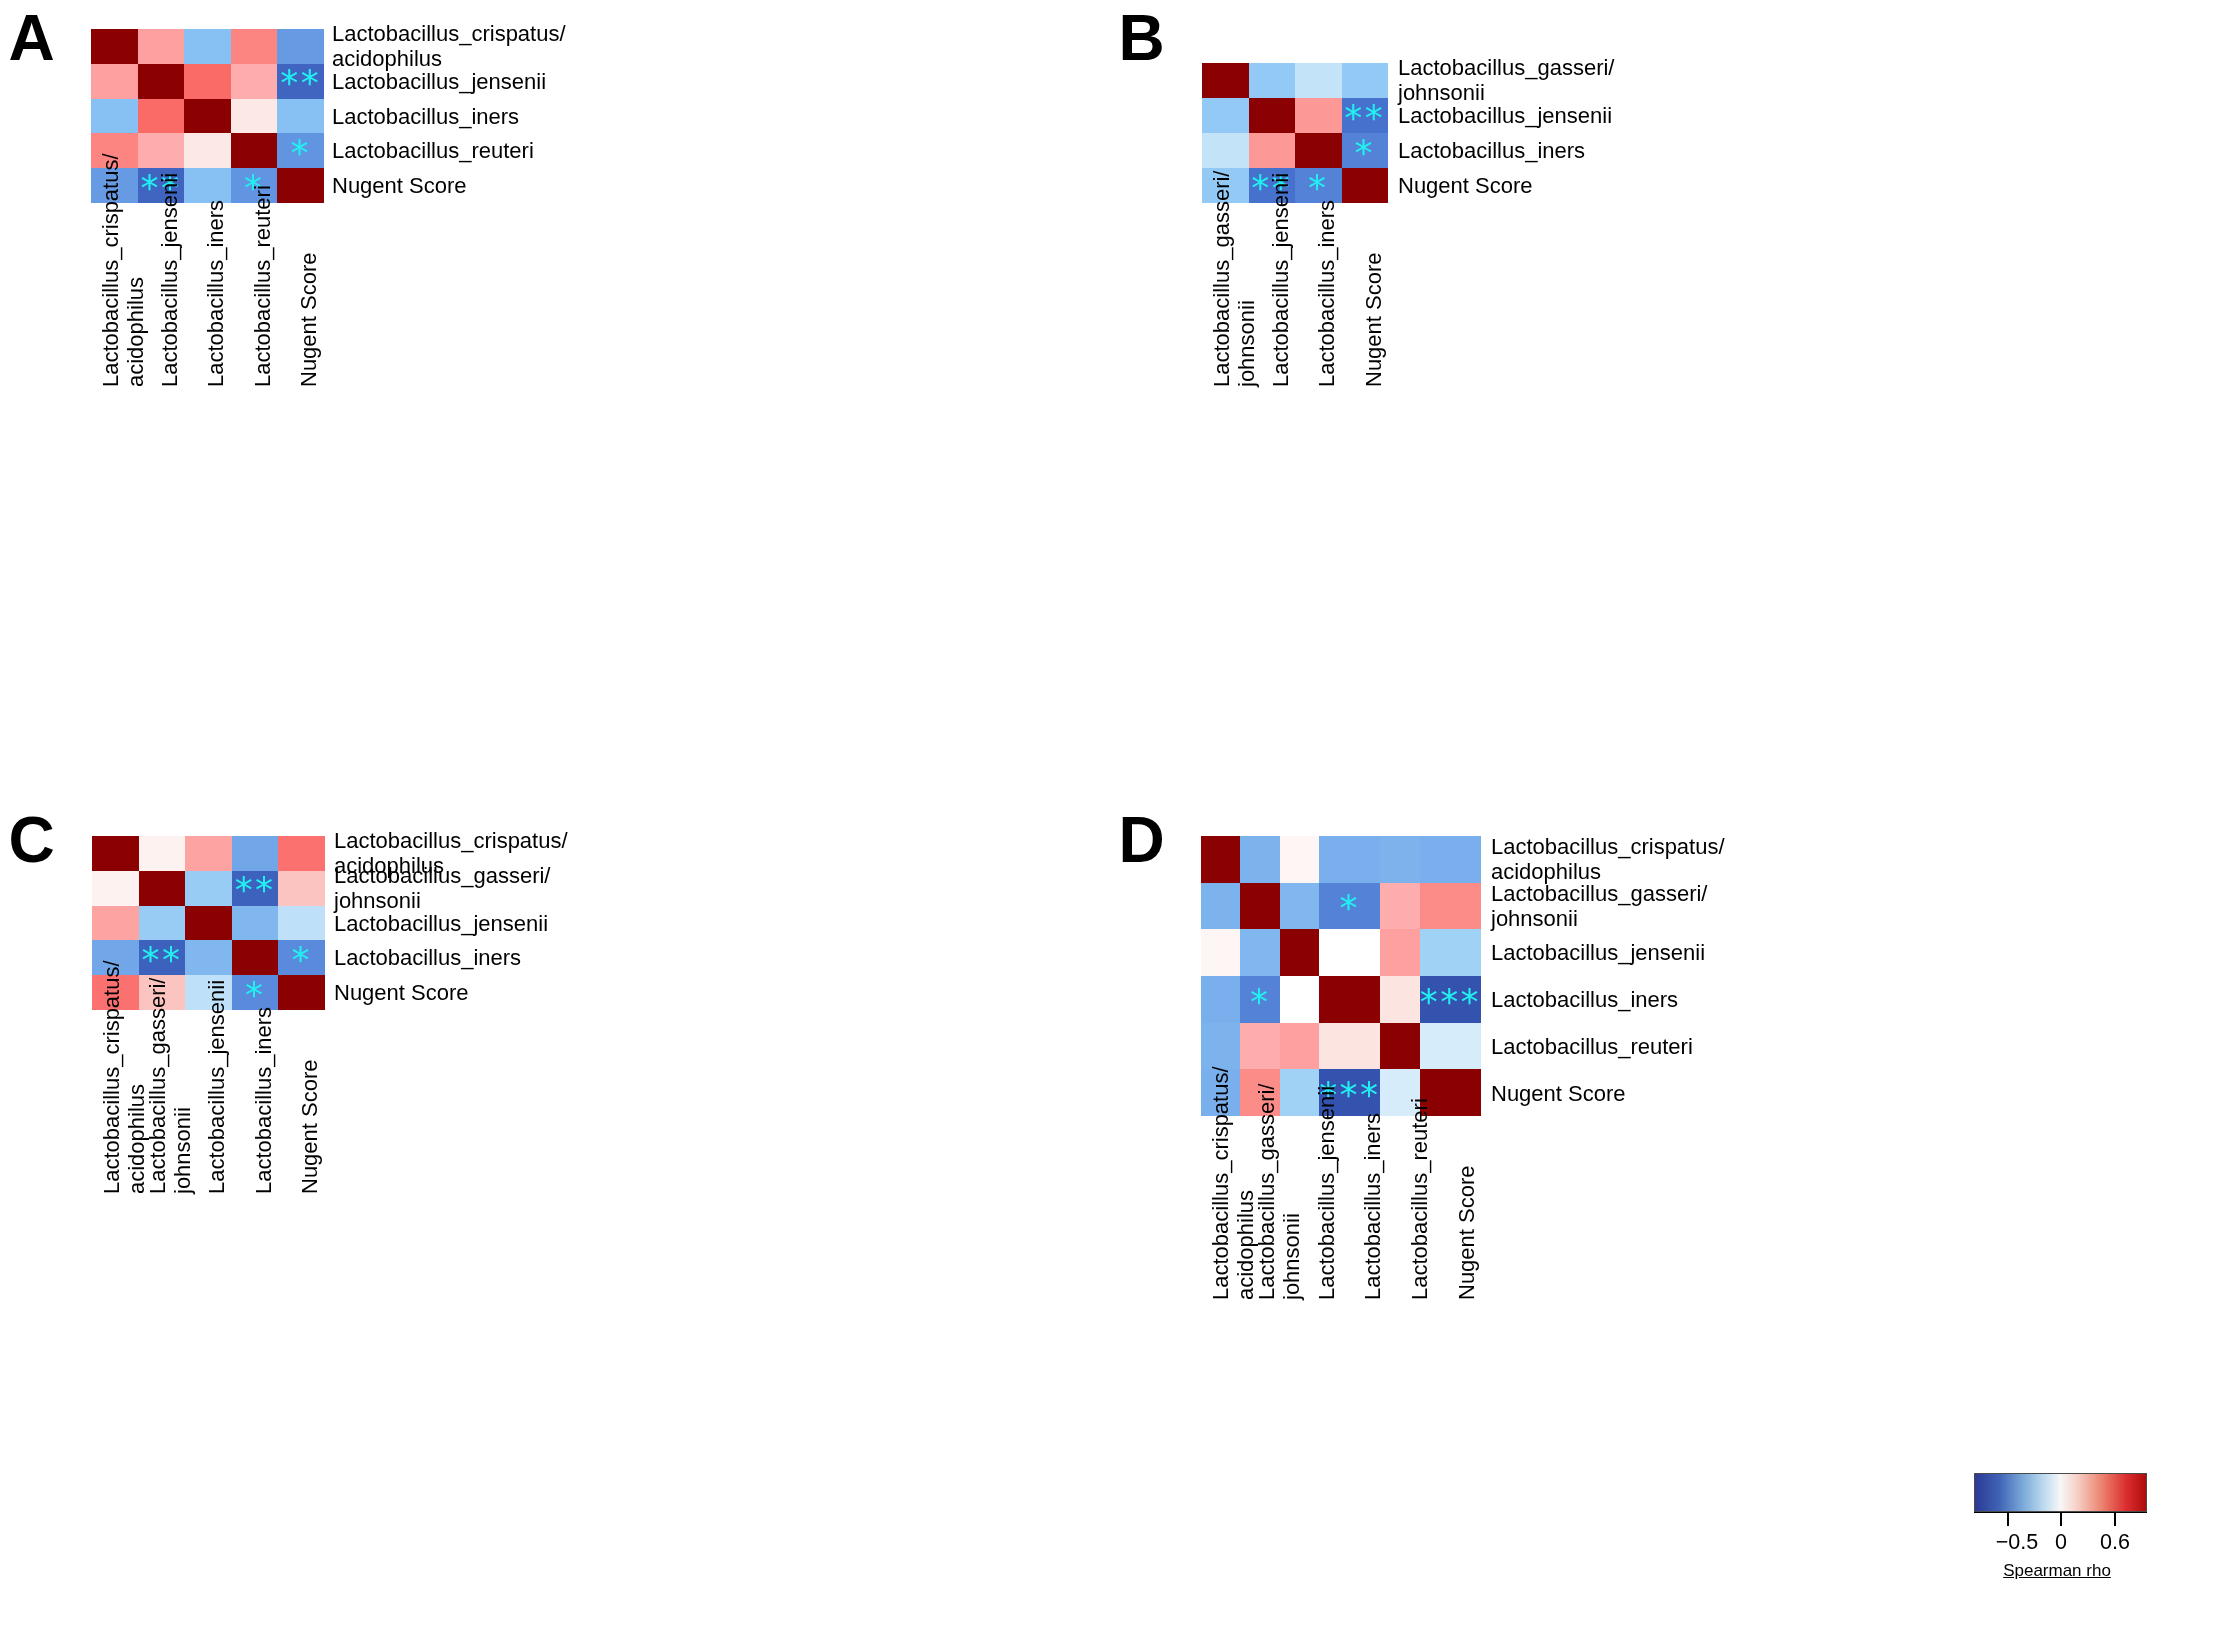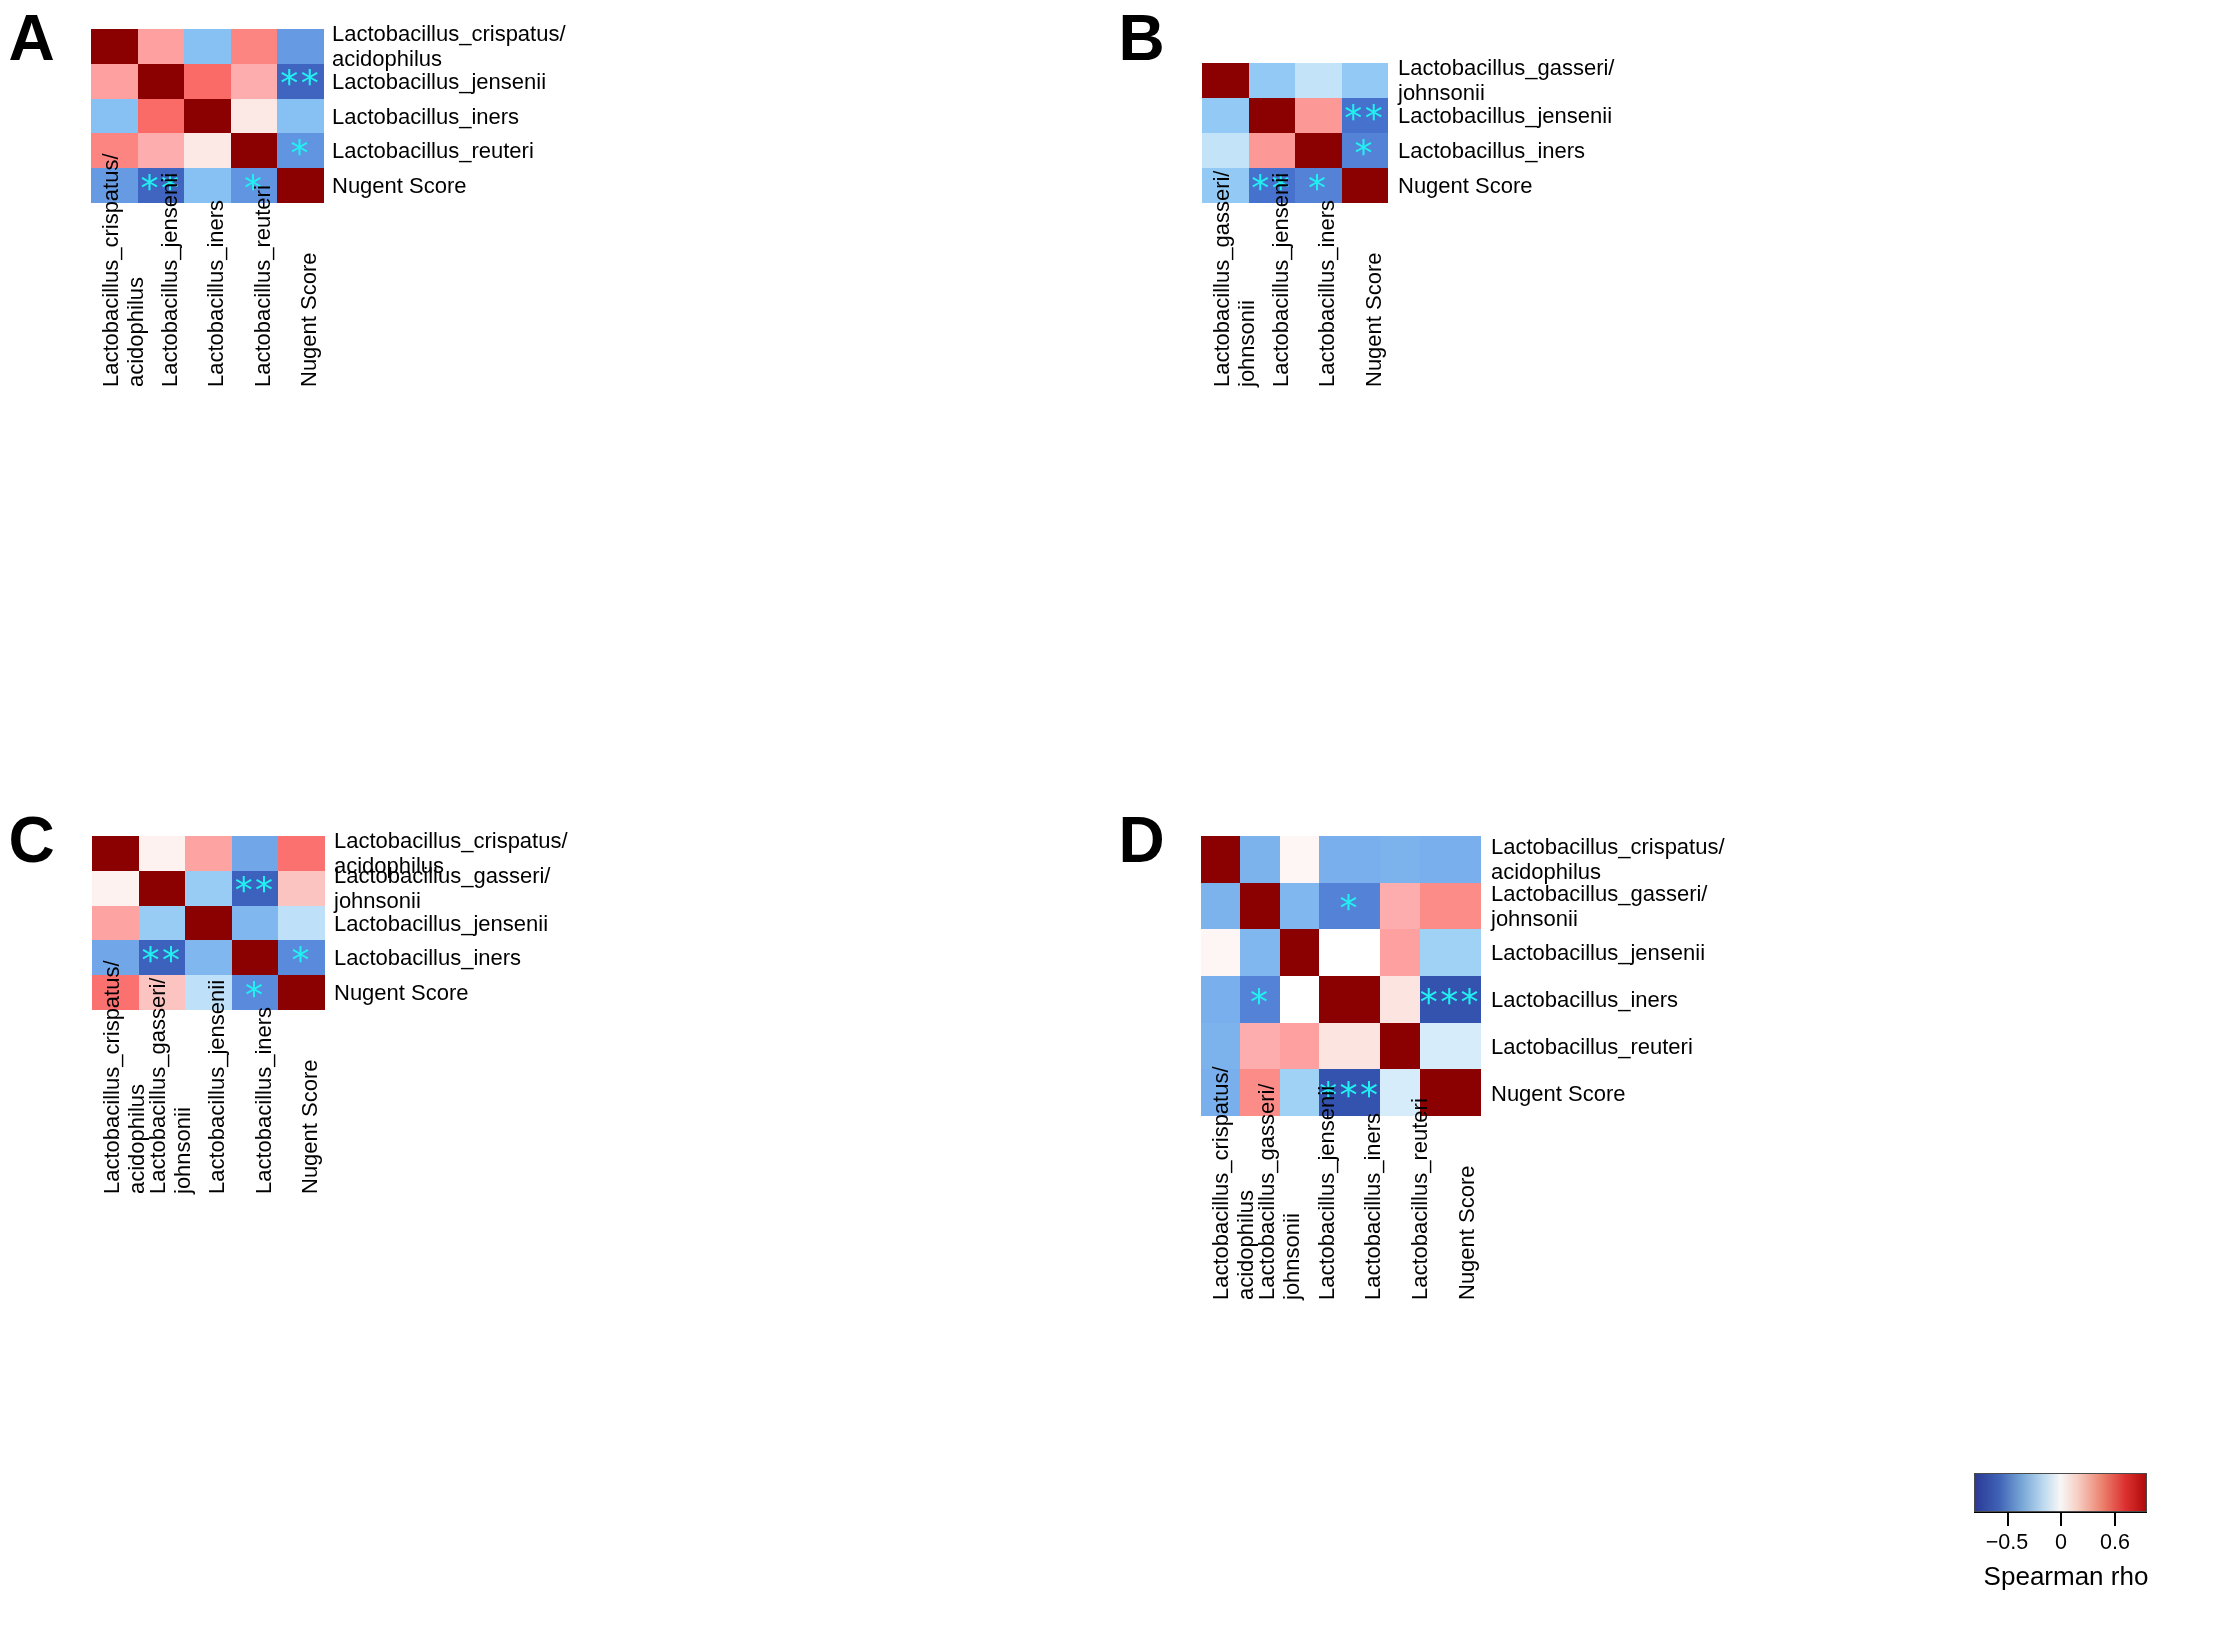--- a/index.html
+++ b/index.html
@@ -93,25 +93,26 @@
   .cb-tick{position:absolute;width:1.8px;height:14.3px;background:#000;top:39px;}
   .cb-ticklabel{
     position:absolute;
     font-size:21.5px;
     top:57px;
     transform:translateX(-50%);
     white-space:nowrap;
   }
   .cb-title{
     position:absolute;
-    font-size:26px;
+    font-size:17px;
     top:88px;
-    left:92px;
+    left:83px;
     transform:translateX(-50%);
     white-space:nowrap;
+    text-decoration:underline;
   }
 </style>
 </head>
 <body>
 
 <div class="figure">
 
   <div class="panel" style="left:0;top:0;width:1074px;height:800px;">
     <div class="panel-letter" style="left:8.4px;top:6px;">A</div>
     <div class="heat" id="heatA" style="left: 91px; top: 29px; width: 233px; height: 174px; grid-template-columns: repeat(5, 1fr); grid-template-rows: repeat(5, 1fr);">
@@ -336,21 +337,21 @@
         <div class="col-label" style="left: 206px; top: 177px; width: 179px;">Lactobacillus_reuteri</div>
         <div class="col-label" style="left: 253px; top: 177px; width: 179px;">Nugent Score</div>
       </div>
 
     <div class="colorbar-wrap" style="left:864px;top:673px;width:179px;height:125px;">
       <div class="colorbar"></div>
       <div class="cb-axis"></div>
       <div class="cb-tick" style="left:33px;"></div>
       <div class="cb-tick" style="left:86px;"></div>
       <div class="cb-tick" style="left:140px;"></div>
-      <div class="cb-ticklabel" style="left:33px;">−0.5</div>
+      <div class="cb-ticklabel" style="left:43px;">−0.5</div>
       <div class="cb-ticklabel" style="left:87px;">0</div>
       <div class="cb-ticklabel" style="left:141px;">0.6</div>
       <div class="cb-title">Spearman rho</div>
     </div>
   </div>
 
 </div>
 
 
 </body></html>

